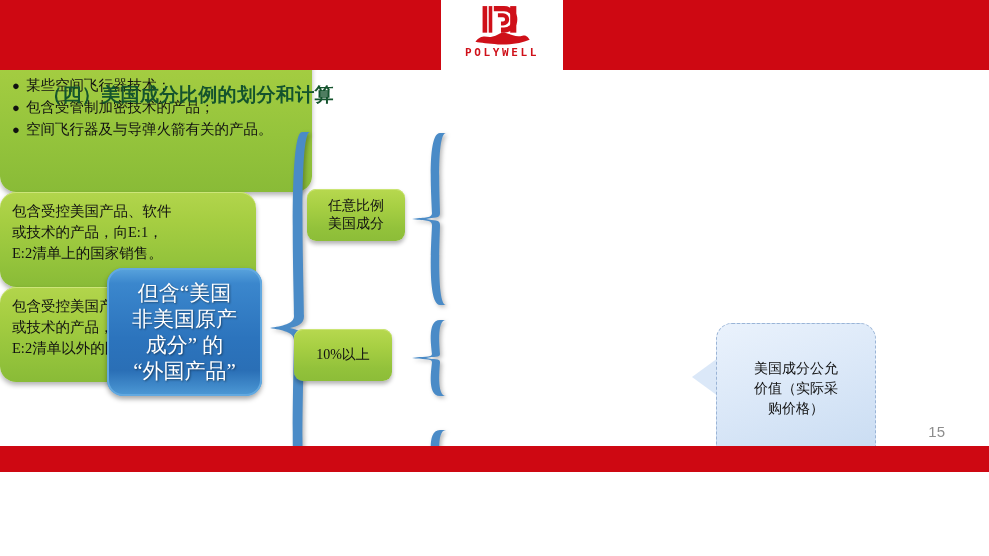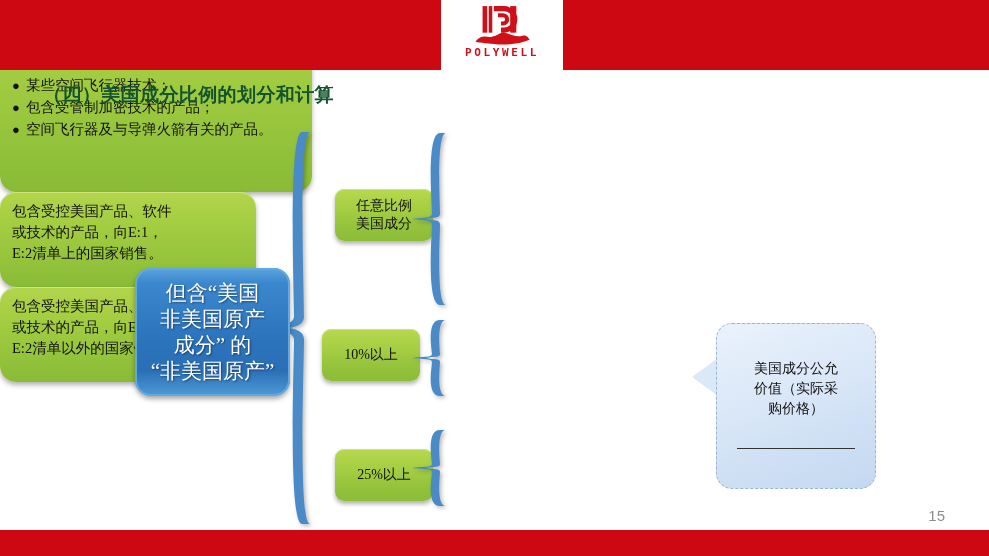--- a/index.html
+++ b/index.html
@@ -3,41 +3,41 @@
 <meta charset="utf-8">
 <style>
   html,body{margin:0;padding:0;}
   body{
     width:989px;height:556px;
     background:#ffffff;
     font-family:"Liberation Serif","DejaVu Serif",serif;
     overflow:hidden;
     position:relative;
   }
-  .slide{position:relative;width:989px;height:556px;overflow:hidden;background:#fff;}
+  .slide{position:relative;width:989px;height:472px;overflow:hidden;background:#fff;}
 
   
   .hdr-band{position:absolute;left:0;top:0;width:989px;height:70px;background:#ce0812;}
   .hdr-logo-plate{position:absolute;left:441px;top:0;width:122px;height:70px;background:#ffffff;
       display:flex;flex-direction:column;align-items:center;justify-content:flex-start;}
   .logo-mark{width:62px;height:46px;margin-top:2px;}
   .logo-word{font-family:"DejaVu Sans Mono","Liberation Mono",monospace;color:#cf1019;
       font-size:11px;font-weight:bold;letter-spacing:2.6px;line-height:11px;margin-top:-1px;}
 
   .title{position:absolute;left:43px;top:82px;color:#14532d;
       font-family:"DejaVu Sans","Liberation Sans",sans-serif;
       font-size:19px;font-weight:bold;letter-spacing:.4px;white-space:nowrap;}
 
   
   .ftr-band{position:absolute;left:0;bottom:0;width:989px;height:26px;background:#ce0812;}
   .pagenum{position:absolute;right:44px;bottom:32px;color:#8d8d8d;
       font-family:Liberation Sans, sans-serif;font-size:15px;}
 
   
-  .node{position:absolute;box-sizing:border-box;display:flex;align-items:center;justify-content:center;margin-left:28px;}
+  .node{position:absolute;box-sizing:border-box;display:flex;align-items:center;justify-content:center;}
 
   .blue-main{
     left:107px;top:268px;width:155px;height:128px;
     border-radius:16px;
     background:linear-gradient(180deg,#5aa4dd 0%,#3b87cd 12%,#2c74bd 55%,#2a6fb6 80%,#4e9ad6 100%);
     box-shadow:inset 0 0 0 2px #63a9e0, 0 3px 5px rgba(0,0,0,.35);
     color:#ffffff;text-align:center;line-height:26px;font-size:21px;
     text-shadow:1px 1px 2px rgba(0,0,0,.45);
     padding:4px 6px;
   }
@@ -116,21 +116,21 @@
 
   <svg class="brace sh" style="left:268px;top:132px;width:46px;height:392px;" viewBox="0 0 46 392" preserveAspectRatio="none">
     <path d="M34 0 C20 0 26 160 26 184 C26 192 14 194 2 196 C14 198 26 200 26 208 C26 232 20 392 34 392 L42 392 C30 392 36 232 36 208 C36 200 30 198 22 196 C30 194 36 192 36 184 C36 160 30 0 42 0 Z" fill="#4a8bc7"></path>
   </svg>
 
   <div class="node blue-main">
     <div>
       <div>但含“美国</div>
       <div>非美国原产</div>
       <div>成分”  的</div>
-      <div>“非美国原产”</div>
+      <div>“外国产品”</div>
     </div>
   </div>
 
   <div class="node green-label gl1">
     <div>
       <div>任意比例</div>
       <div>美国成分</div>
     </div>
   </div>
 

